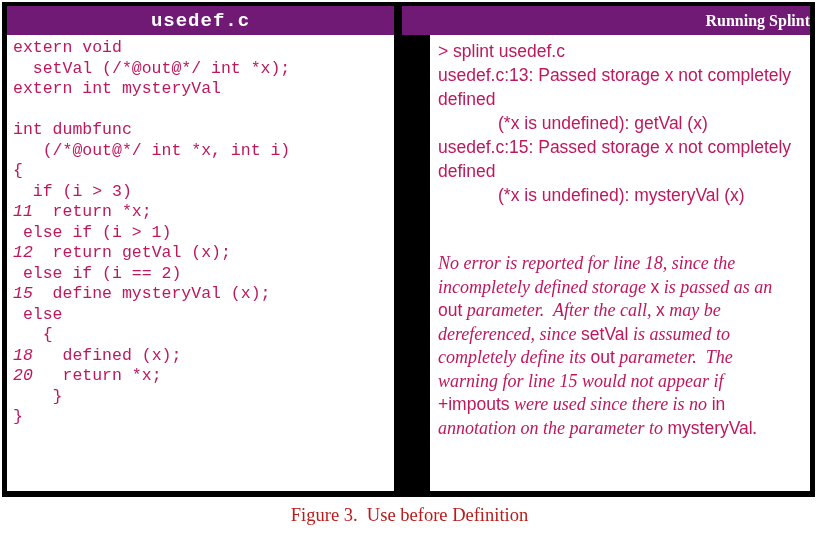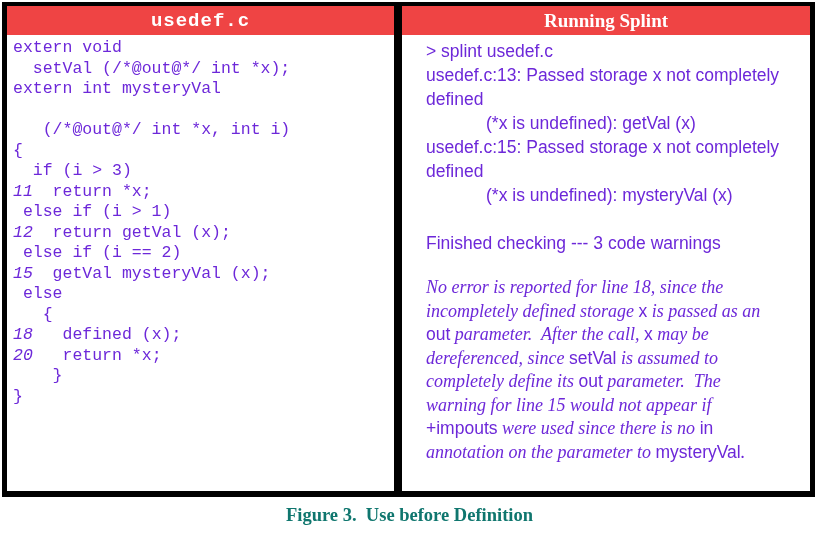--- a/index.html
+++ b/index.html
@@ -29,58 +29,60 @@
   .grid {
     display: grid;
     grid-template-columns: 387px 408px;
     grid-template-rows: 29px 456px;
     column-gap: 8px;
     row-gap: 0;
     width: 100%;
     height: 100%;
   }
   .hdr-cell {
-    background: #ef4444;
+    background: #701a75;
     color: #ffffff;
     display: flex;
     align-items: center;
     justify-content: center;
   }
   .hdr-left {
     font-family: "Liberation Mono", "DejaVu Sans Mono", monospace;
     font-weight: bold;
     font-size: 19px;
     letter-spacing: 1px;
   }
   .hdr-right {
     font-family: "Liberation Serif", "DejaVu Serif", serif;
     font-weight: bold;
-    font-size: 19px;
+    font-size: 16px;
+    justify-content: flex-end;
   }
   .body-cell {
     background: #ffffff;
-    color: #6d28d9;
+    color: #be185d;
     overflow: hidden;
     box-sizing: border-box;
   }
   .code-cell {
     padding: 3px 0 0 6px;
   }
   .code-line {
     font-family: "Liberation Mono", "DejaVu Sans Mono", monospace;
     font-size: 16.5px;
     line-height: 20.5px;
     min-height: 20.5px;
     white-space: pre;
   }
   .line-num {
     font-style: italic;
   }
   .out-cell {
-    padding: 4px 2px 0 24px;
+    padding: 4px 2px 0 8px;
+    margin-left: 28px;
   }
   .out-line {
     font-family: "Liberation Sans", "DejaVu Sans", sans-serif;
     font-size: 17.5px;
     line-height: 24px;
     min-height: 24px;
     white-space: pre;
   }
   .out-line.indent {
     padding-left: 60px;
@@ -99,24 +101,24 @@
     font-style: normal;
     font-size: 17.5px;
   }
   .caption {
     position: absolute;
     left: 0;
     top: 505px;
     width: 819px;
     text-align: center;
     font-family: "Liberation Serif", "DejaVu Serif", serif;
-    font-weight: bold;
+    font-weight: normal;
     font-size: 18.5px;
     white-space: pre;
-    color: #0f766e;
+    color: #b91c1c;
   }
 </style>
 </head>
 <body>
 
 <div class="page">
 
   <div class="fig-table">
     <div class="grid">
 
@@ -127,48 +129,48 @@
       <div class="hdr-cell hdr-right">
         <span>Running Splint</span>
       </div>
 
       <div class="body-cell code-cell">
         <div>
             <div class="code-line"><span class="line-num"></span><span>extern void</span></div>
             <div class="code-line"><span class="line-num"></span><span>  setVal (/*@out@*/ int *x);</span></div>
             <div class="code-line"><span class="line-num"></span><span>extern int mysteryVal</span></div>
             <div class="code-line"><span class="line-num"></span><span>&nbsp;</span></div>
+            <div class="code-line"><span class="line-num"></span><span>int dumbfunc</span></div>
             <div class="code-line"><span class="line-num"></span><span>   (/*@out@*/ int *x, int i)</span></div>
             <div class="code-line"><span class="line-num"></span><span>{</span></div>
             <div class="code-line"><span class="line-num"></span><span>  if (i &gt; 3)</span></div>
             <div class="code-line"><span class="line-num">11</span><span>  return *x;</span></div>
             <div class="code-line"><span class="line-num"></span><span> else if (i &gt; 1)</span></div>
             <div class="code-line"><span class="line-num">12</span><span>  return getVal (x);</span></div>
             <div class="code-line"><span class="line-num"></span><span> else if (i == 2)</span></div>
-            <div class="code-line"><span class="line-num">15</span><span>  getVal mysteryVal (x);</span></div>
+            <div class="code-line"><span class="line-num">15</span><span>  define mysteryVal (x);</span></div>
             <div class="code-line"><span class="line-num"></span><span> else</span></div>
             <div class="code-line"><span class="line-num"></span><span>   {</span></div>
             <div class="code-line"><span class="line-num">18</span><span>   defined (x);</span></div>
             <div class="code-line"><span class="line-num">20</span><span>   return *x;</span></div>
             <div class="code-line"><span class="line-num"></span><span>    }</span></div>
             <div class="code-line"><span class="line-num"></span><span>}</span></div>
           </div>
       </div>
 
       <div class="body-cell out-cell">
         <div>
             <div class="out-line">&gt; splint usedef.c</div>
             <div class="out-line">usedef.c:13: Passed storage x not completely</div>
             <div class="out-line">defined</div>
             <div class="out-line indent">(*x is undefined): getVal (x)</div>
             <div class="out-line">usedef.c:15: Passed storage x not completely</div>
             <div class="out-line">defined</div>
             <div class="out-line indent">(*x is undefined): mysteryVal (x)</div>
             <div class="out-line">&nbsp;</div>
-            <div class="out-line">Finished checking --- 3 code warnings</div>
           </div>
         <div class="note"><span class="seg-italic">No error is reported for line 18, since the
 incompletely defined storage </span><span class="seg-code">x</span><span class="seg-italic"> is passed as an
 </span><span class="seg-code">out</span><span class="seg-italic"> parameter.  After the call, </span><span class="seg-code">x</span><span class="seg-italic"> may be
 dereferenced, since </span><span class="seg-code">setVal</span><span class="seg-italic"> is assumed to
 completely define its </span><span class="seg-code">out</span><span class="seg-italic"> parameter.  The
 warning for line 15 would not appear if
 </span><span class="seg-code">+impouts</span><span class="seg-italic"> were used since there is no </span><span class="seg-code">in</span><span class="seg-italic">
 annotation on the parameter to </span><span class="seg-code">mysteryVal</span><span class="seg-italic">.</span></div>
       </div>

